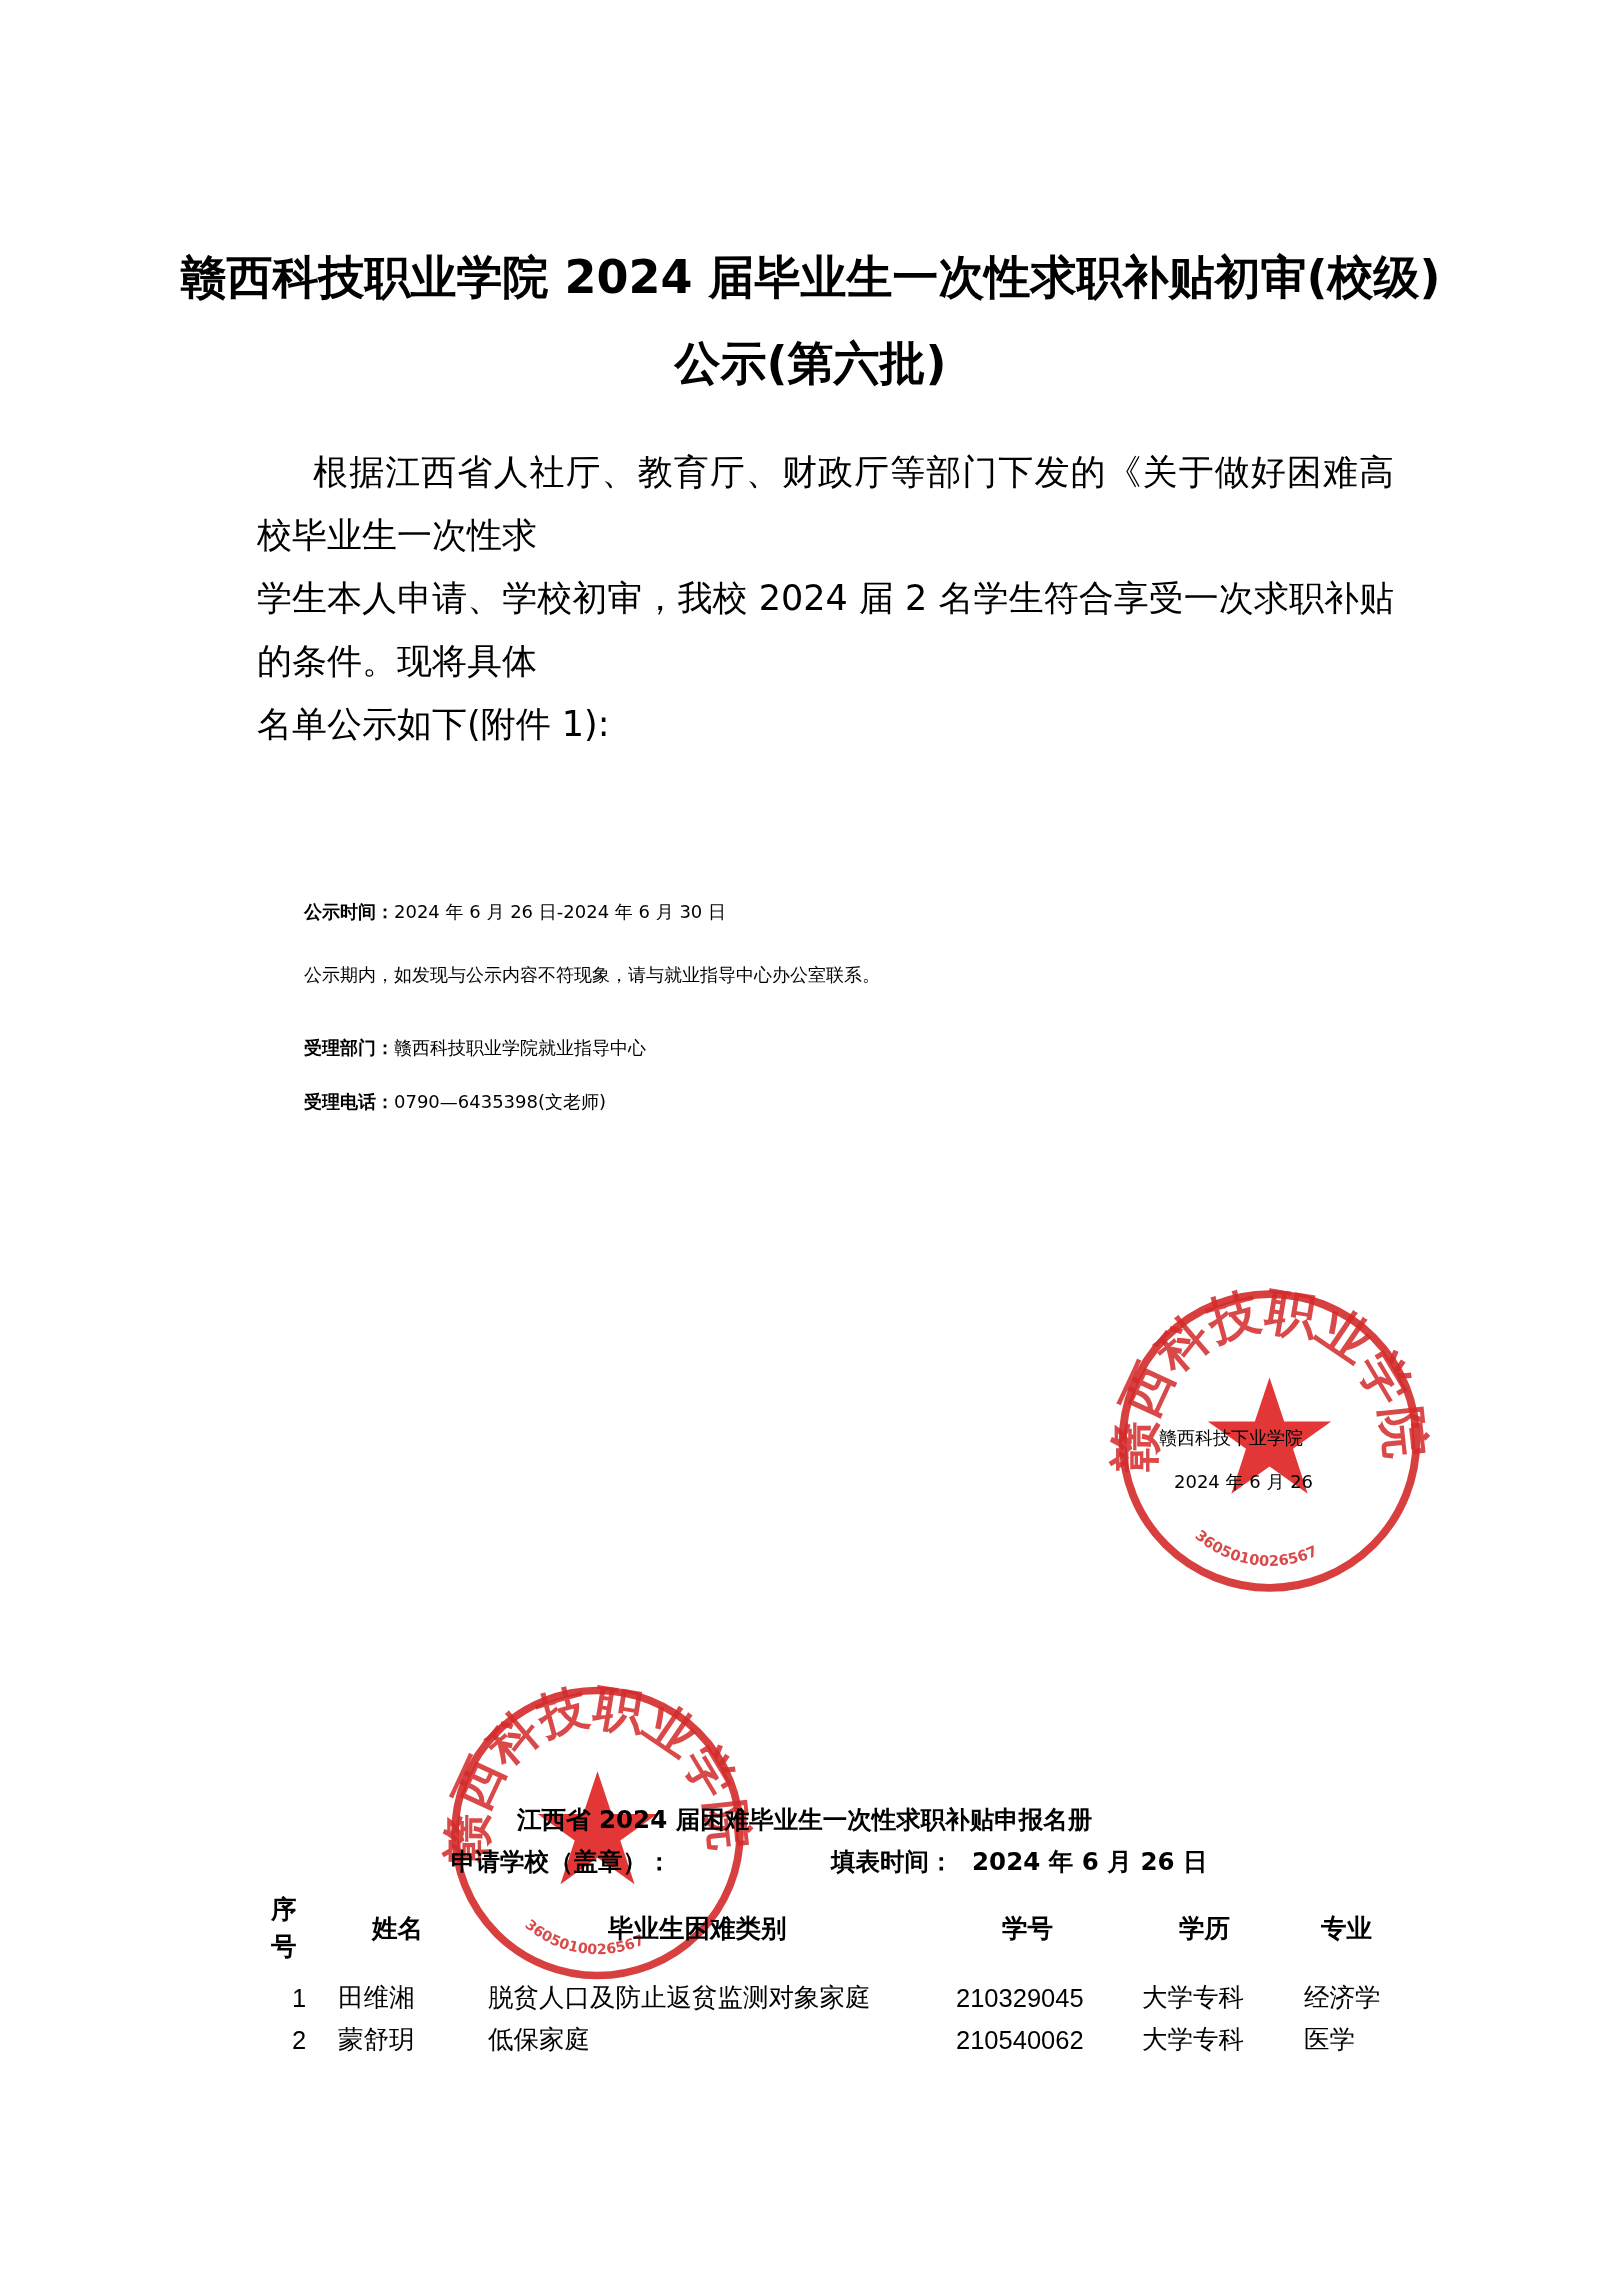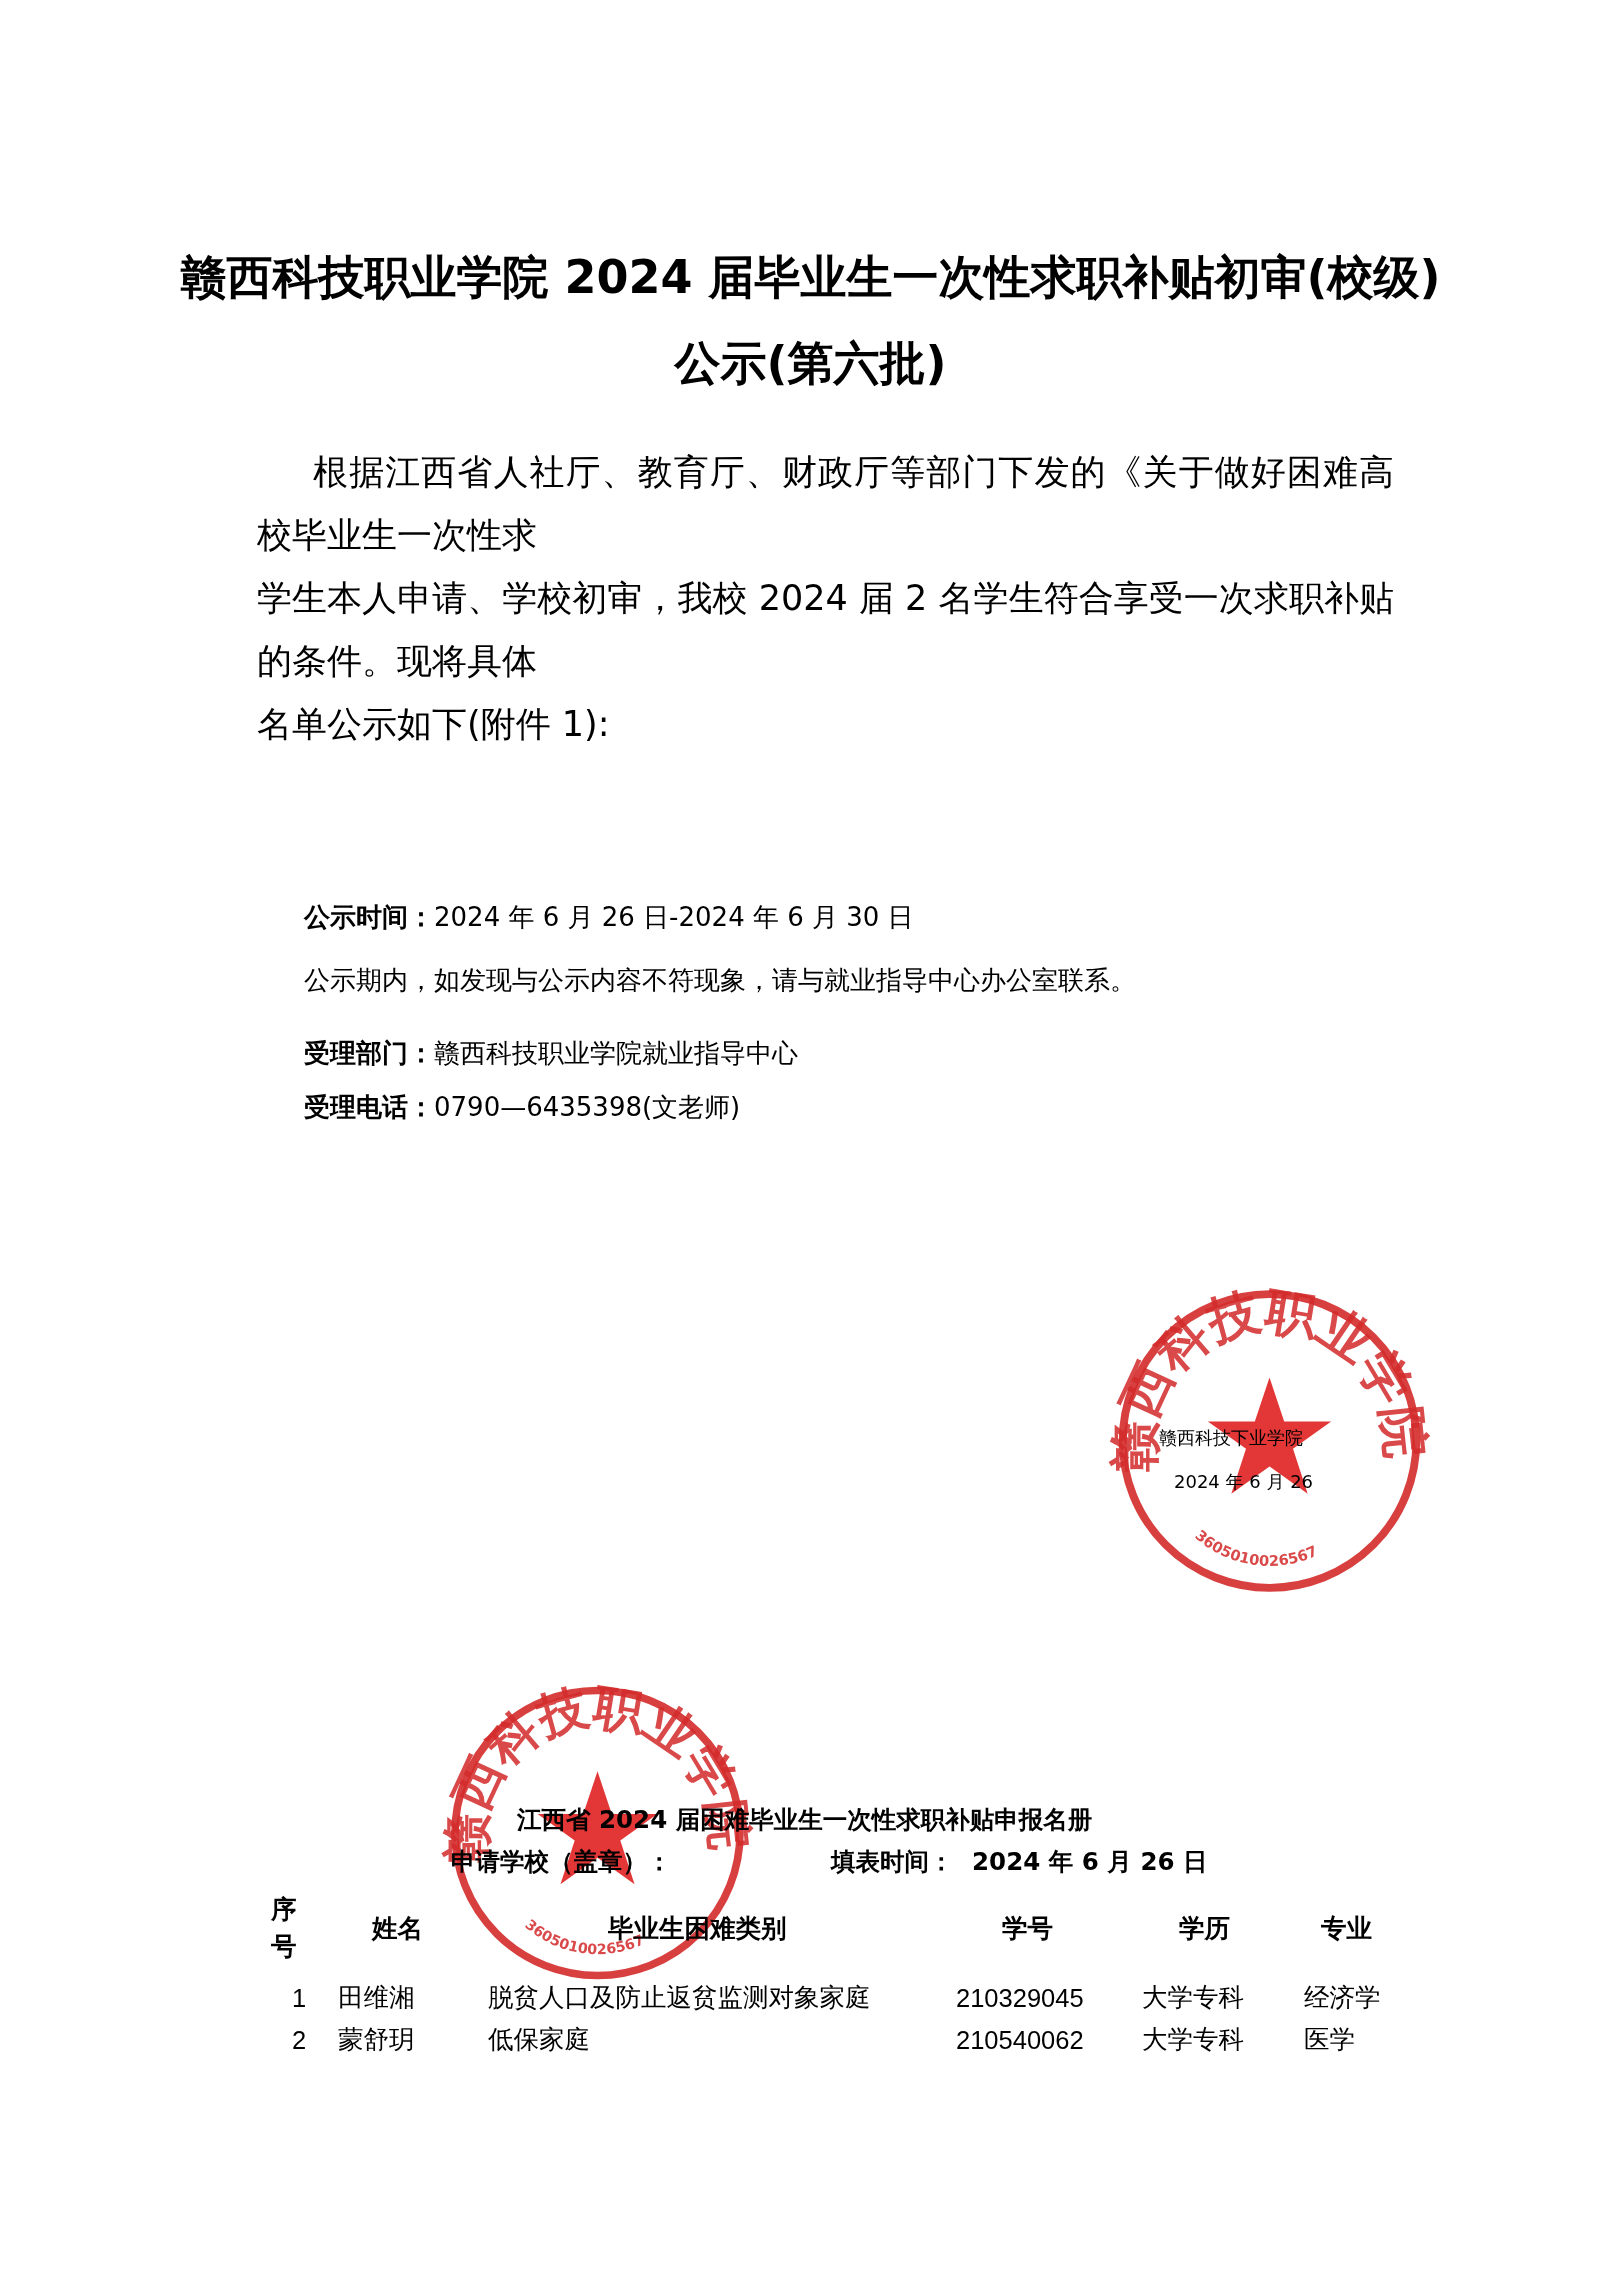--- a/index.html
+++ b/index.html
@@ -15,21 +15,21 @@
     .title {
       left: 0; width: 1621px; text-align: center;
       font-size: 46px; font-weight: bold; letter-spacing: 0px;
     }
     .para {
       left: 257px; width: 1137px;
       font-size: 35px; line-height: 63px;
       text-align: justify;
     }
     .para .indent { display: inline-block; width: 55px; }
-    .info-line { left: 304px; font-size: 26px; white-space: nowrap; }
+    .info-line { left: 304px; font-size: 18px; white-space: nowrap; }
     .info-line b { font-weight: bold; }
     .stamp { pointer-events: none; }
     .sig { font-size: 18px; white-space: nowrap; }
     .tbl-title { font-size: 24.5px; font-weight: bold; white-space: nowrap; }
     .tbl-meta { font-size: 24.5px; font-weight: bold; white-space: nowrap; }
     .th { font-size: 25.5px; font-weight: bold; white-space: nowrap; }
     .td { font-size: 25.5px; white-space: nowrap; }
     .td.num { font-family: "Liberation Sans", sans-serif; }
   </style>
 </head>

